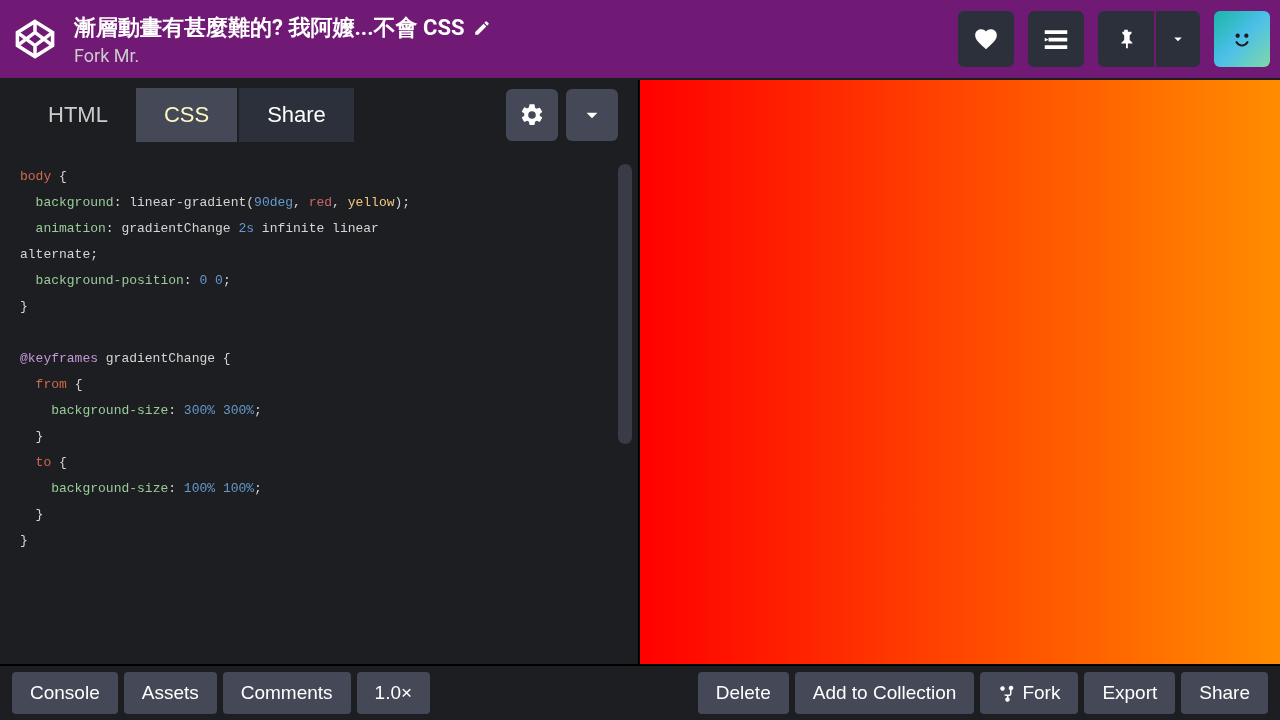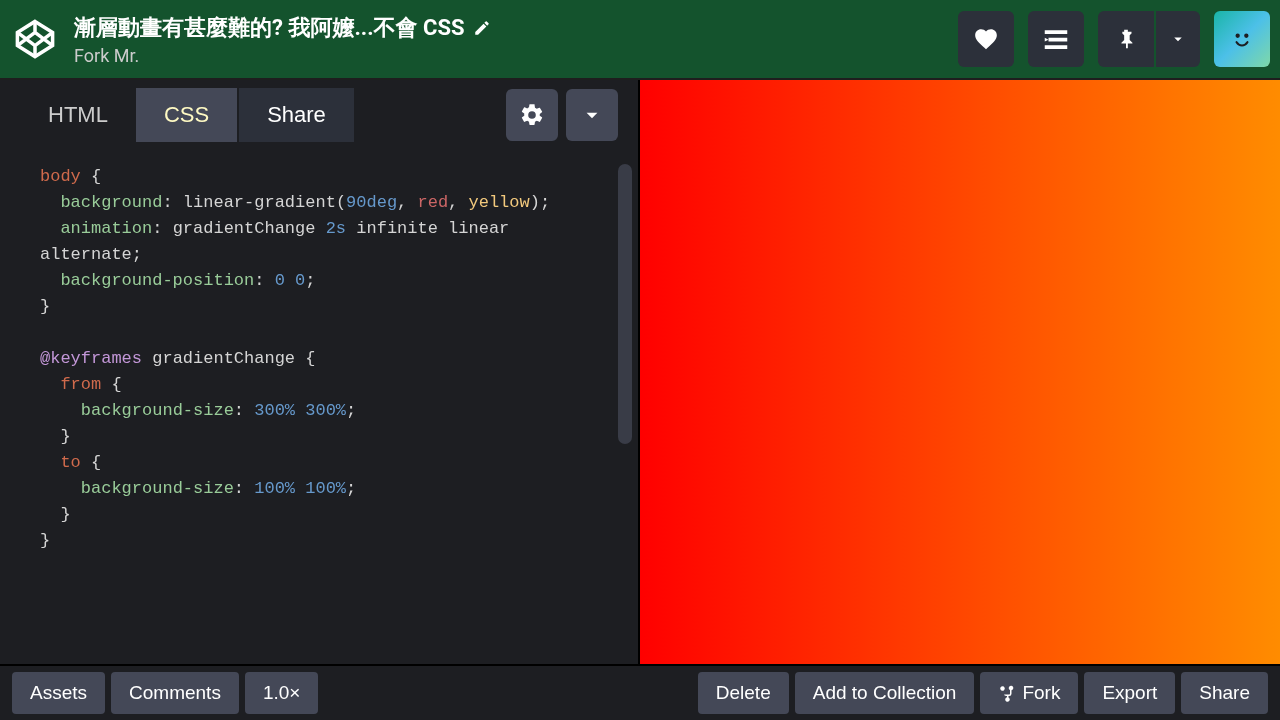--- a/index.html
+++ b/index.html
@@ -1,20 +1,20 @@
 <!DOCTYPE html>
 <html><head>
 <meta charset="utf-8">
 <style>
   * { box-sizing: border-box; margin: 0; padding: 0; }
   html, body { width: 1280px; height: 720px; overflow: hidden; font-family: -apple-system, "Segoe UI", Roboto, "Helvetica Neue", Arial, sans-serif; }
   body { background: #000; color: #fff; display: flex; flex-direction: column; }
 
   
-  .header { height: 80px; background: #14532d; display: flex; align-items: center; padding: 0 10px; gap: 14px; border-bottom: 2px solid #1e1e1e; }
+  .header { height: 80px; background: #701a75; display: flex; align-items: center; padding: 0 10px; gap: 14px; border-bottom: 2px solid #1e1e1e; }
   .logo-box { width: 50px; height: 50px; display:flex; align-items:center; justify-content:center; }
   .title-block { flex-direction: column; display:flex; gap:2px; }
   .pen-title { font-size: 22px; font-weight: 700; display:flex; align-items:center; gap:8px; }
   .pen-author { font-size: 18px; color: #ccc; }
   .header-spacer { flex: 1; }
   .hbtn { background:#2c303a; border:none; border-radius:6px; height:56px; min-width:56px; display:flex; align-items:center; justify-content:center; color:#fff; cursor:pointer; }
   .hbtn-pair { display:flex; }
   .hbtn-pair .hbtn:first-child { border-top-right-radius:0; border-bottom-right-radius:0; }
   .hbtn-pair .hbtn:last-child  { border-top-left-radius:0;  border-bottom-left-radius:0;  margin-left:2px; }
   .avatar { width:56px; height:56px; border-radius:6px; background: linear-gradient(135deg,#1ab5a7 0%,#4cc0e8 50%,#7fd8a8 100%); display:flex; align-items:center; justify-content:center; font-size:24px; }
@@ -24,21 +24,21 @@
   .editor-pane { width:640px; display:flex; flex-direction:column; background:#1d1e22; border-right:2px solid #000; }
   .result-pane { flex:1; background: linear-gradient(90deg, red, #ff8c00); }
 
   .tabbar { height:70px; display:flex; align-items:center; padding:0 20px; gap:0; background:#1d1e22; position:relative; }
   .tab { padding:14px 28px; font-size:22px; color:#ccc; background:transparent; border:none; cursor:pointer; }
   .tab.active { background:#444857; color:#fef9c3; }
   .tab.result { background:#2c303a; color:#fff; margin-left:2px; }
   .tabbar-spacer { flex:1; }
   .sqbtn { width:52px; height:52px; background:#444857; border:none; border-radius:6px; color:#fff; display:flex; align-items:center; justify-content:center; cursor:pointer; margin-left:8px; font-size:22px; }
 
-  .code-area { flex:1; padding:14px 20px 20px 20px; font-family: "Menlo","Consolas","Courier New",monospace; font-size:17px; line-height:26px; white-space:pre; color:#d5d5d5; position:relative; overflow:hidden;margin-left:20px; }
+  .code-area { flex:1; padding:14px 20px 20px 20px; font-family: "Menlo","Consolas","Courier New",monospace; font-size:13px; line-height:26px; white-space:pre; color:#d5d5d5; position:relative; overflow:hidden; }
   .code-area .scrollbar { position:absolute; top:14px; right:6px; width:14px; height:280px; background:#393c47; border-radius:7px; }
 
   .tok-sel   { color:#cf6a4c; }      
   .tok-prop  { color:#99cc99; }
   .tok-num   { color:#6699cc; }      
   .tok-name  { color:#f2c97d; }
   .tok-at    { color:#c397d8; }      
   .tok-color { color:#cc6666; }      
 
   
@@ -131,20 +131,21 @@
   <span>}</span>
   <span class="tok-sel">to</span><span> {</span>
     <span class="tok-prop">background-size</span><span>: </span><span class="tok-num">100%</span><span> </span><span class="tok-num">100%</span><span>;</span>
   <span>}</span>
 <span>}</span><div class="scrollbar"></div></div>
   </div>
   <div class="result-pane"></div>
 </div>
 
 <div class="footer">
+  <button class="fbtn">Console</button>
   <button class="fbtn">Assets</button>
   <button class="fbtn">Comments</button>
   <button class="fbtn">1.0×</button>
   <div class="footer-spacer"></div>
   <button class="fbtn">Delete</button>
   <button class="fbtn">Add to Collection</button>
   <button class="fbtn">
     <svg width="18" height="18" viewBox="0 0 24 24" fill="#fff">
         <path d="M6 3a3 3 0 1 0 2 5.24V13a3 3 0 0 0 3 3h1v1.76A3 3 0 1 0 14 18v-2h1a3 3 0 0 0 3-3V8.24A3 3 0 1 0 16 8v5a1 1 0 0 1-1 1H9a1 1 0 0 1-1-1V8.24A3 3 0 0 0 6 3z"></path>
       </svg>

